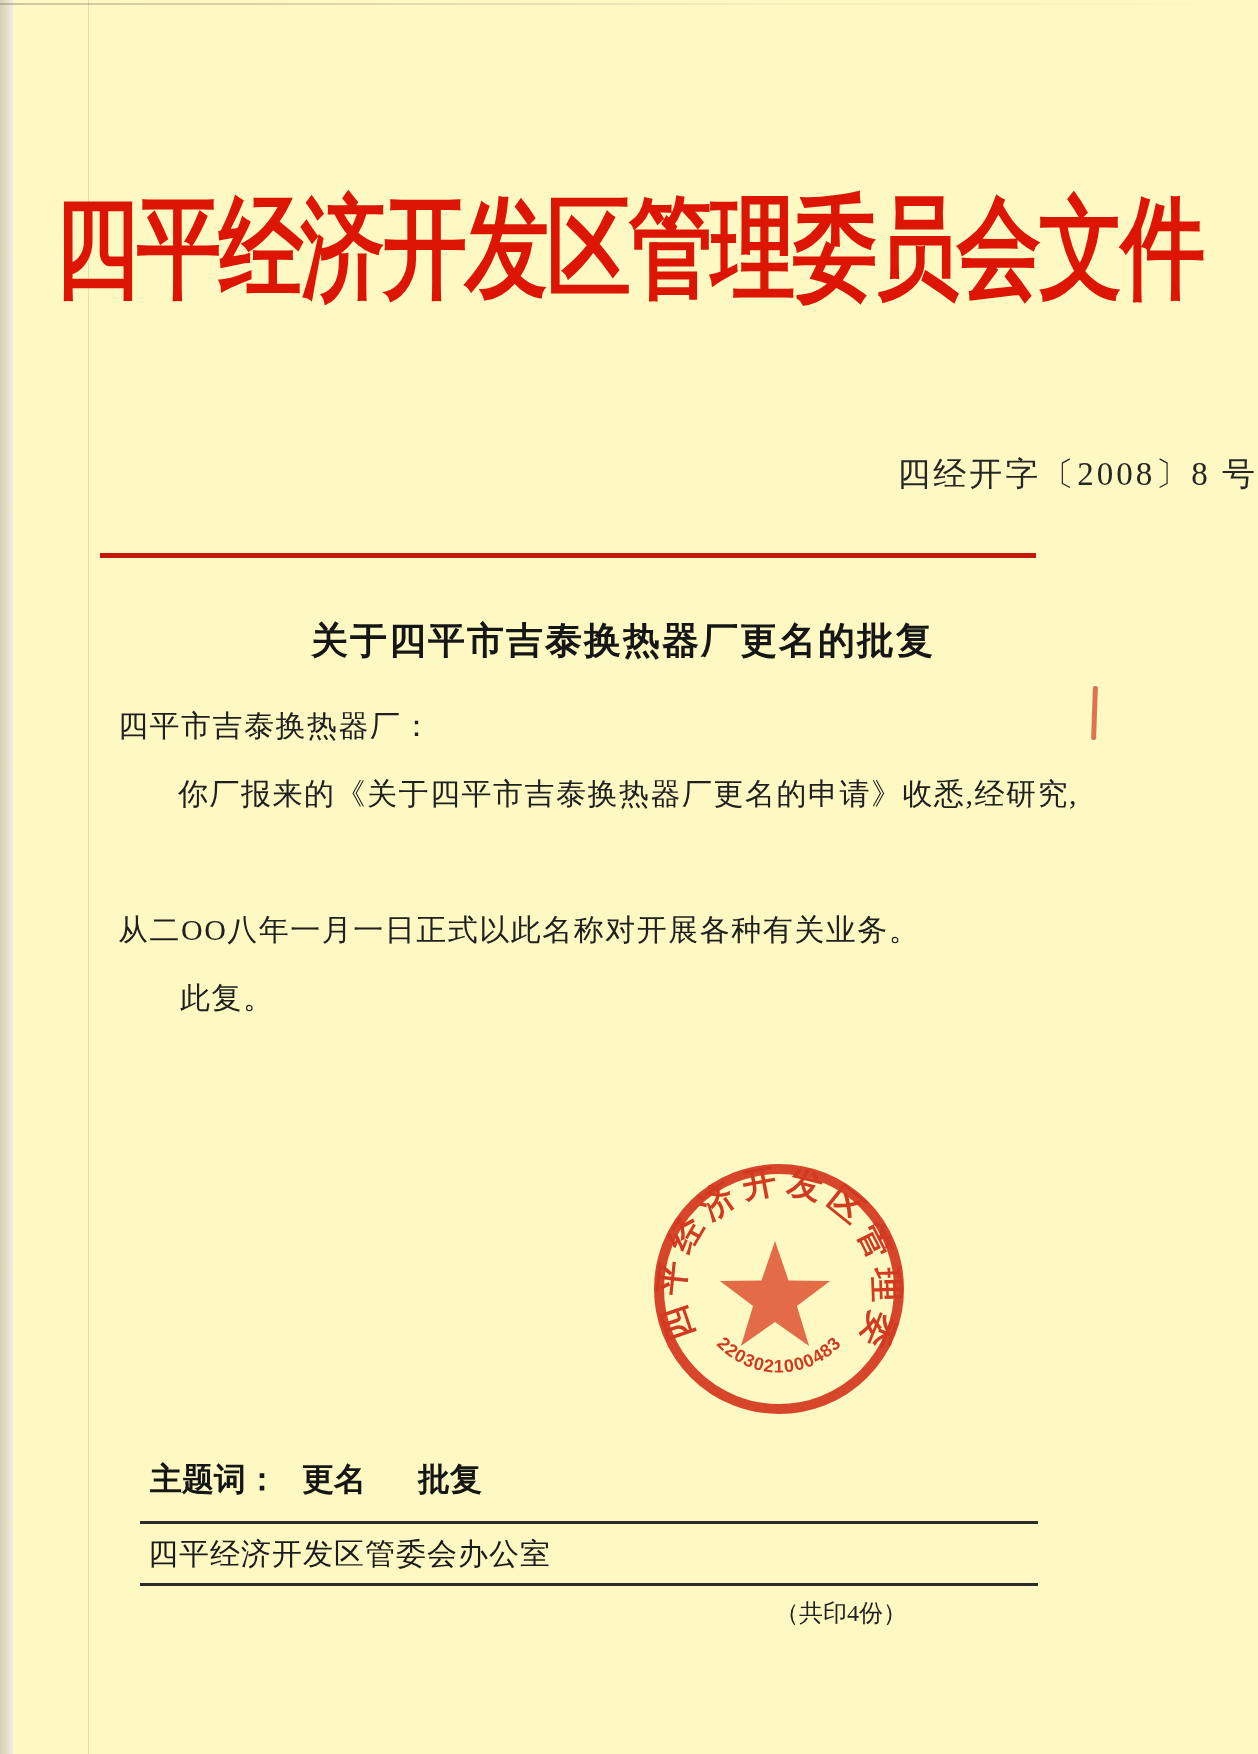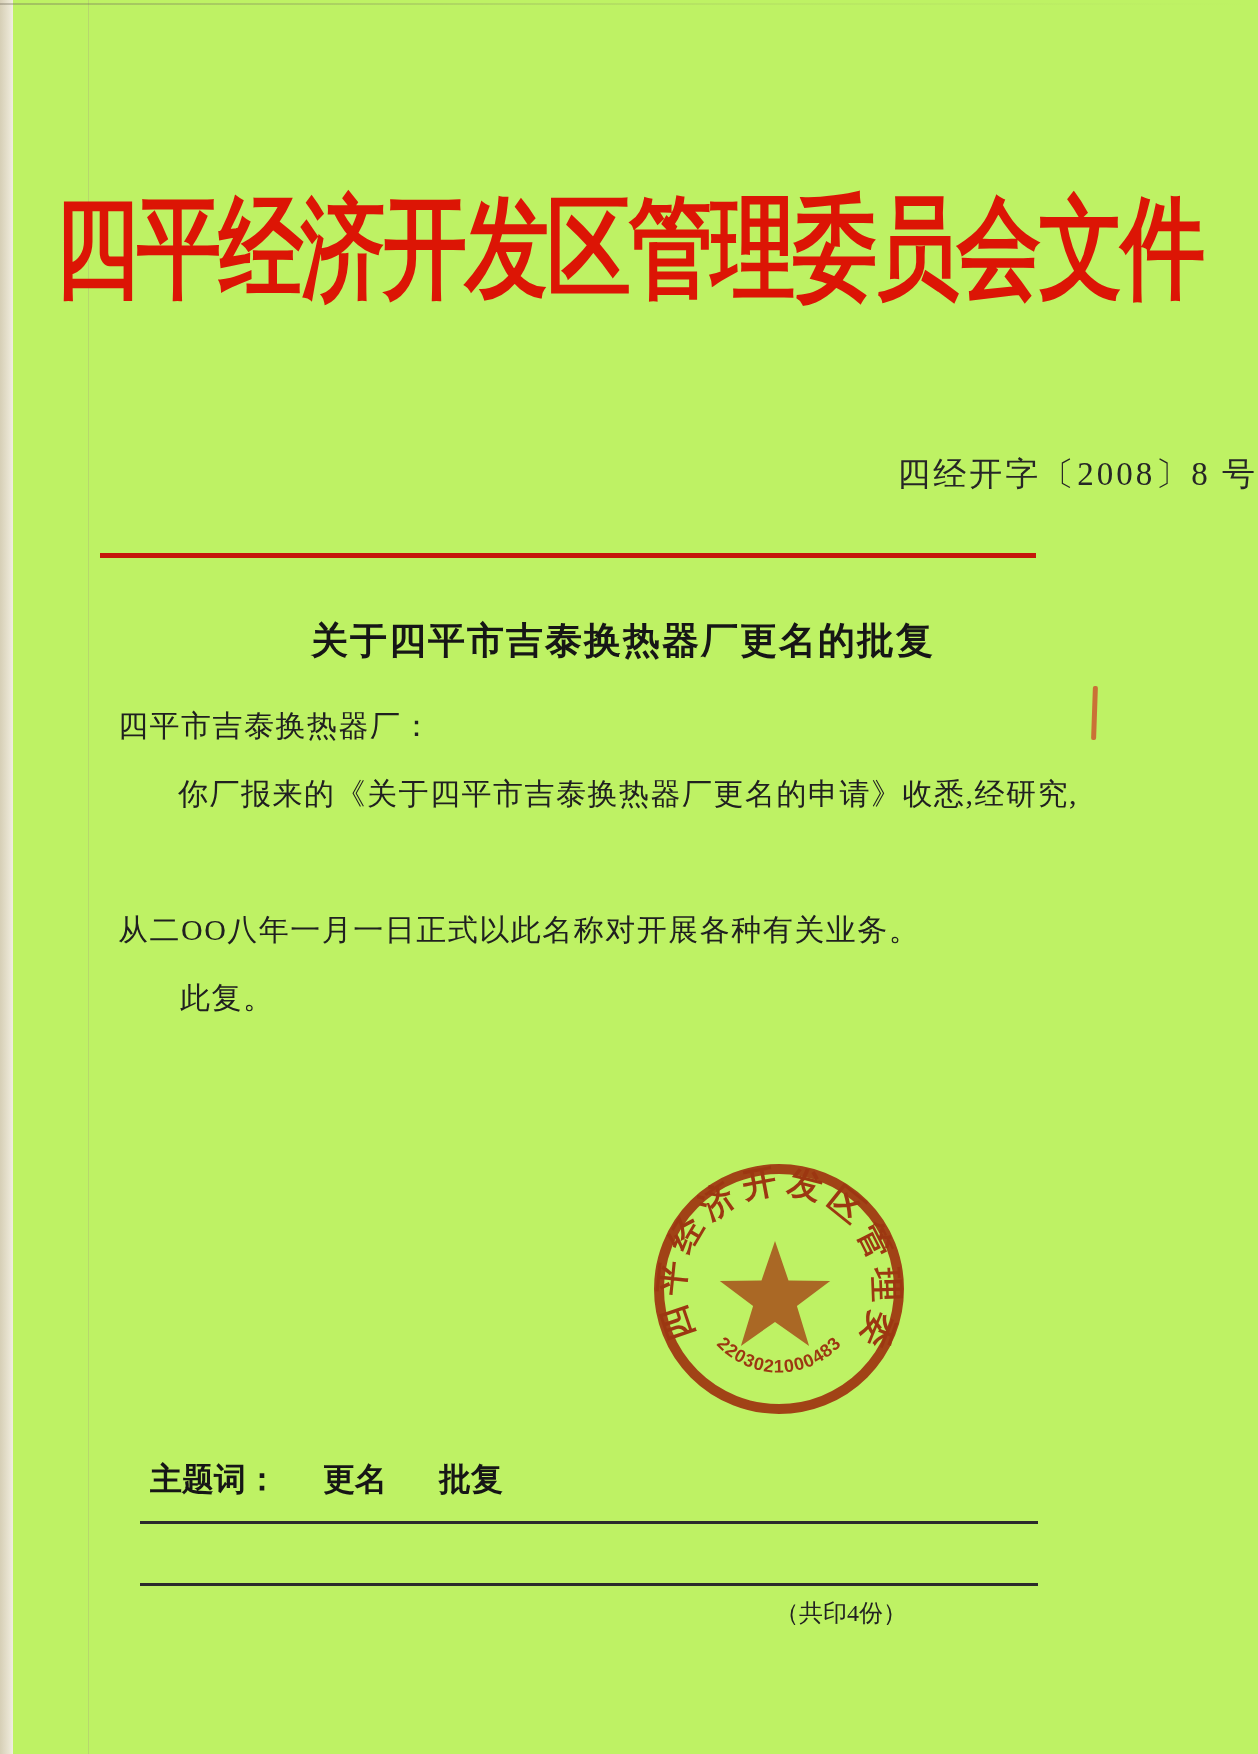--- a/index.html
+++ b/index.html
@@ -1,18 +1,18 @@
 <!DOCTYPE html>
 <html><head>
 <meta charset="utf-8">
 <style>
   html,body { margin:0; padding:0; background:#8a8a8a; }
   .page {
     position:relative; width:1258px; height:1754px; margin:0 auto;
-    background:#bef264; overflow:hidden;
+    background:#fef9c3; overflow:hidden;
     font-family:"Liberation Serif","DejaVu Serif",serif;
     color:#1e1e1e;
   }
   
   .left-band   { position:absolute; left:0; top:0; width:13px; height:100%;
                  background:linear-gradient(90deg,#d6cfb6,#e9e4d2 70%,#f1eee2); }
   .crease      { position:absolute; left:88px; top:0; width:1px; height:100%;
                  background:rgba(160,152,130,.28); }
   .top-edge    { position:absolute; left:0; top:3px; width:100%; height:2px;
                  background:linear-gradient(90deg,rgba(110,104,88,.35),rgba(110,104,88,.08) 60%,transparent); }
@@ -46,21 +46,21 @@
   
   .date-line  { position:absolute; left:594px; top:1300px; font-size:35px;
                 letter-spacing:4px; color:#242424; white-space:nowrap; }
   .stamp      { position:absolute; left:648px; top:1158px; width:262px; height:262px;
                 mix-blend-mode:multiply; opacity:.93; }
 
   
   .keywords   { position:absolute; left:150px; top:1458px; font-size:32px; font-weight:bold;
                 font-family:"Liberation Sans","DejaVu Sans",sans-serif; color:#161616;
                 white-space:nowrap; }
-  .keywords .kw-label { margin-right:45px; }
+  .keywords .kw-label { margin-right:24px; }
   .keywords .kw1      { margin-right:52px; }
   .rule-black { position:absolute; left:140px; width:898px; height:3px; background:#2b2b2b; }
   .rule-top    { top:1521px; }
   .rule-bottom { top:1583px; }
   .office     { position:absolute; left:148px; top:1534px; font-size:30px; letter-spacing:1px;
                 font-family:"Liberation Sans","DejaVu Sans",sans-serif; color:#1b1b1b; }
   .print-date { position:absolute; left:722px; top:1534px; font-size:30px; letter-spacing:1px;
                 color:#1b1b1b; }
   .copies     { position:absolute; left:775px; top:1597px; font-size:24px; color:#222; }
 </style>
@@ -102,18 +102,19 @@
       <textPath href="#arcBottom" startOffset="2" textLength="142">2203021000483</textPath>
     </text>
   </svg>
 
   <div class="keywords">
     <span class="kw-label">主题词：</span><span class="kw1">更名</span><span>批复</span>
   </div>
 
   <div class="rule-black rule-top"></div>
 
+  <div class="office">四平经济开发区管委会办公室</div>
 
   <div class="rule-black rule-bottom"></div>
 
   <div class="copies">（共印4份）</div>
 
 </div>
 
 </body></html>

